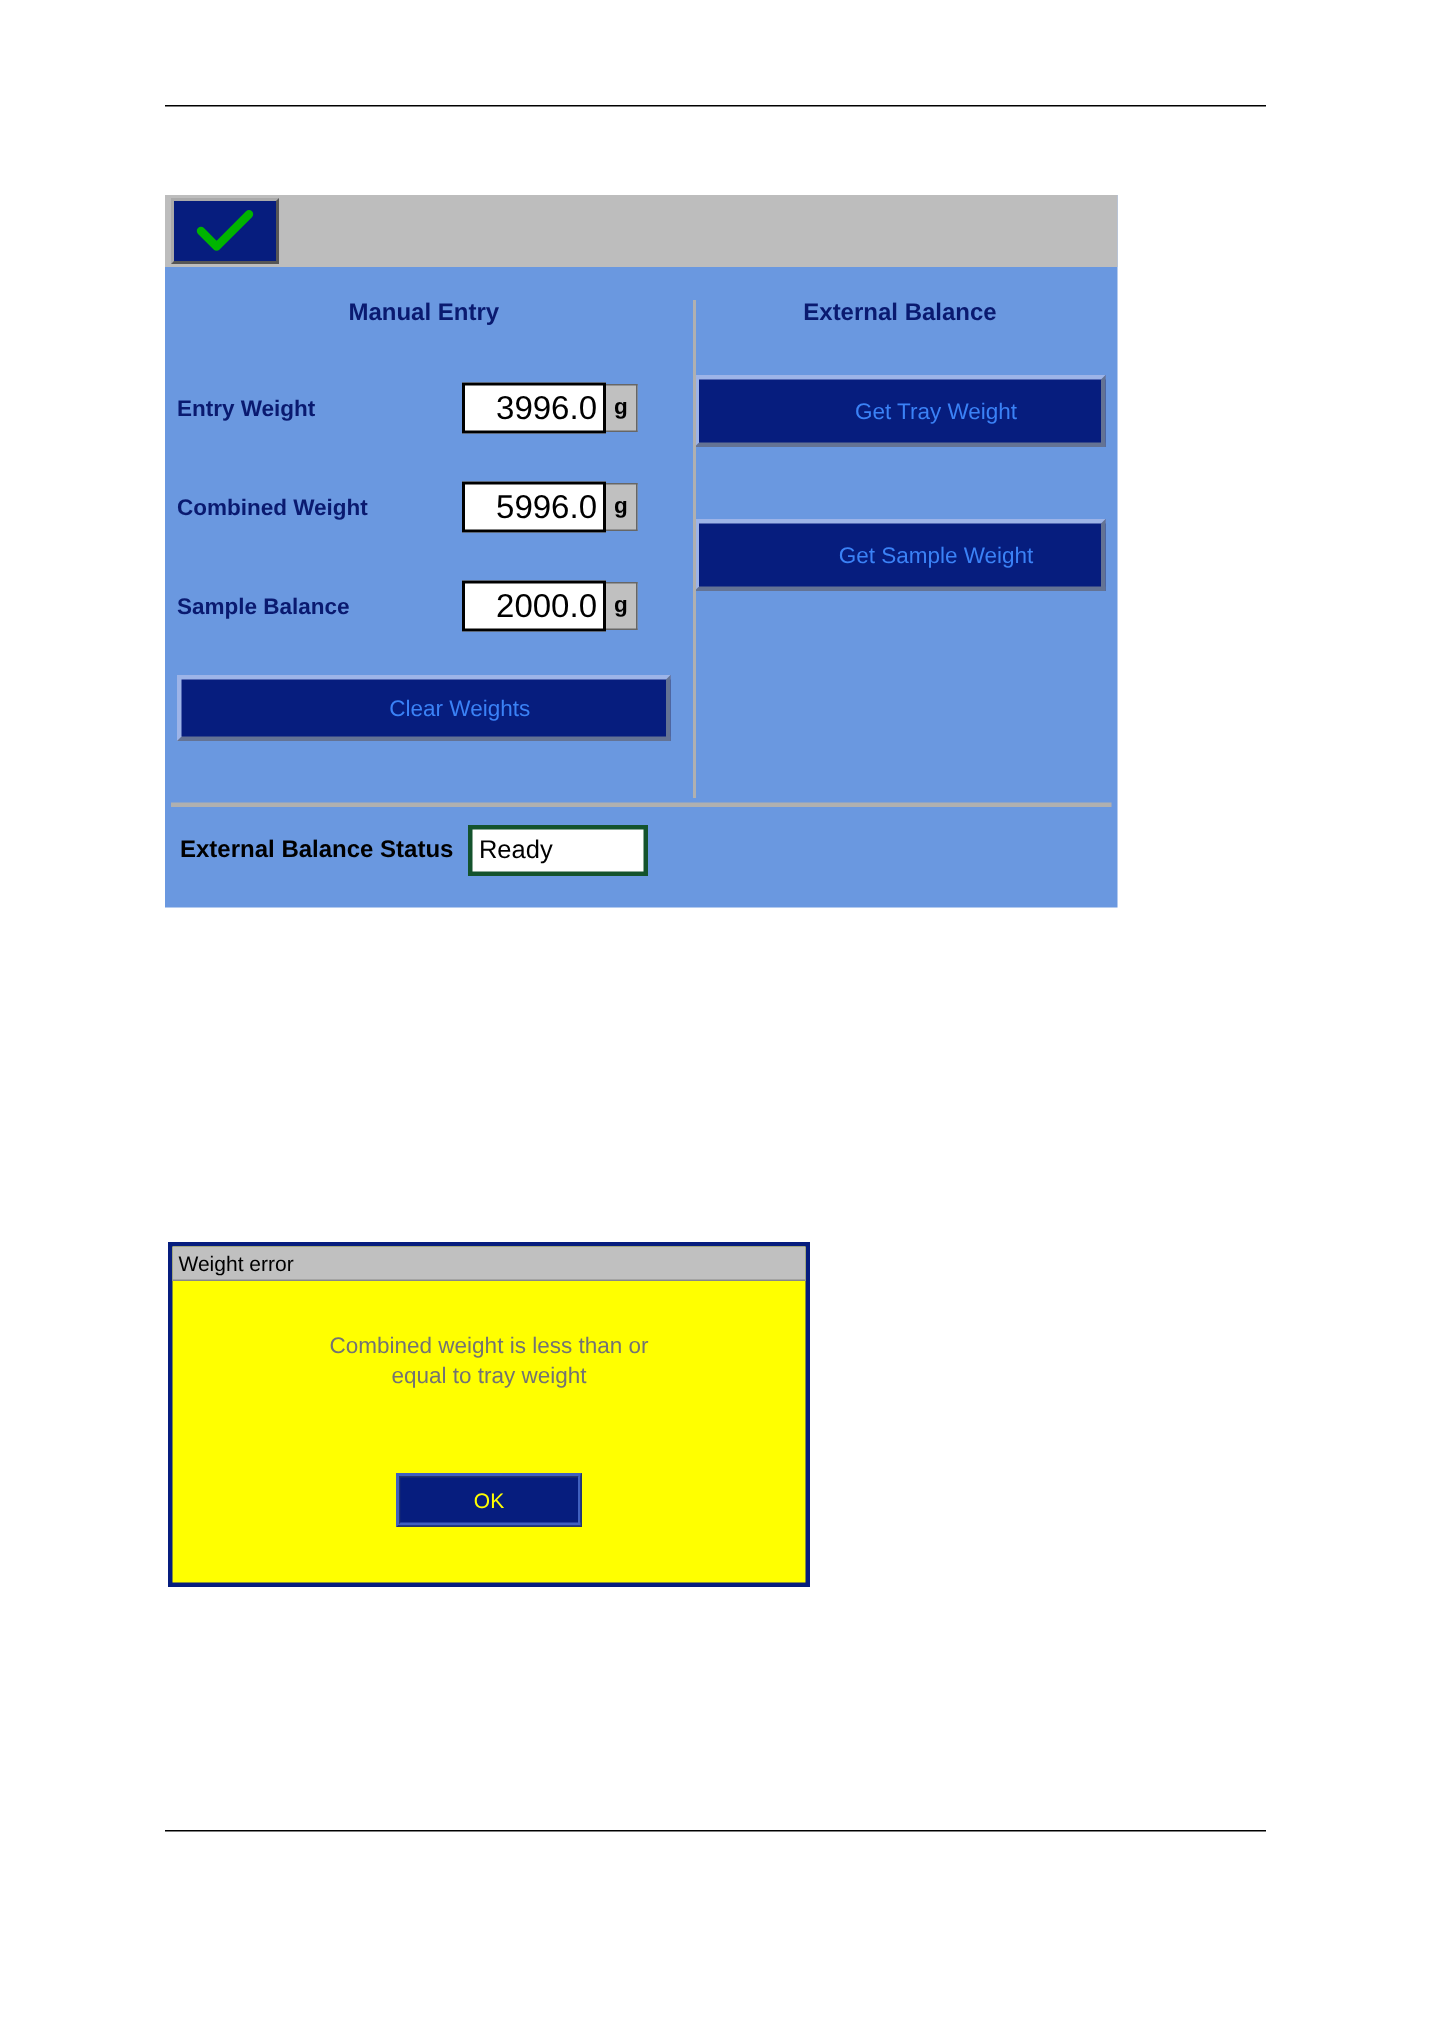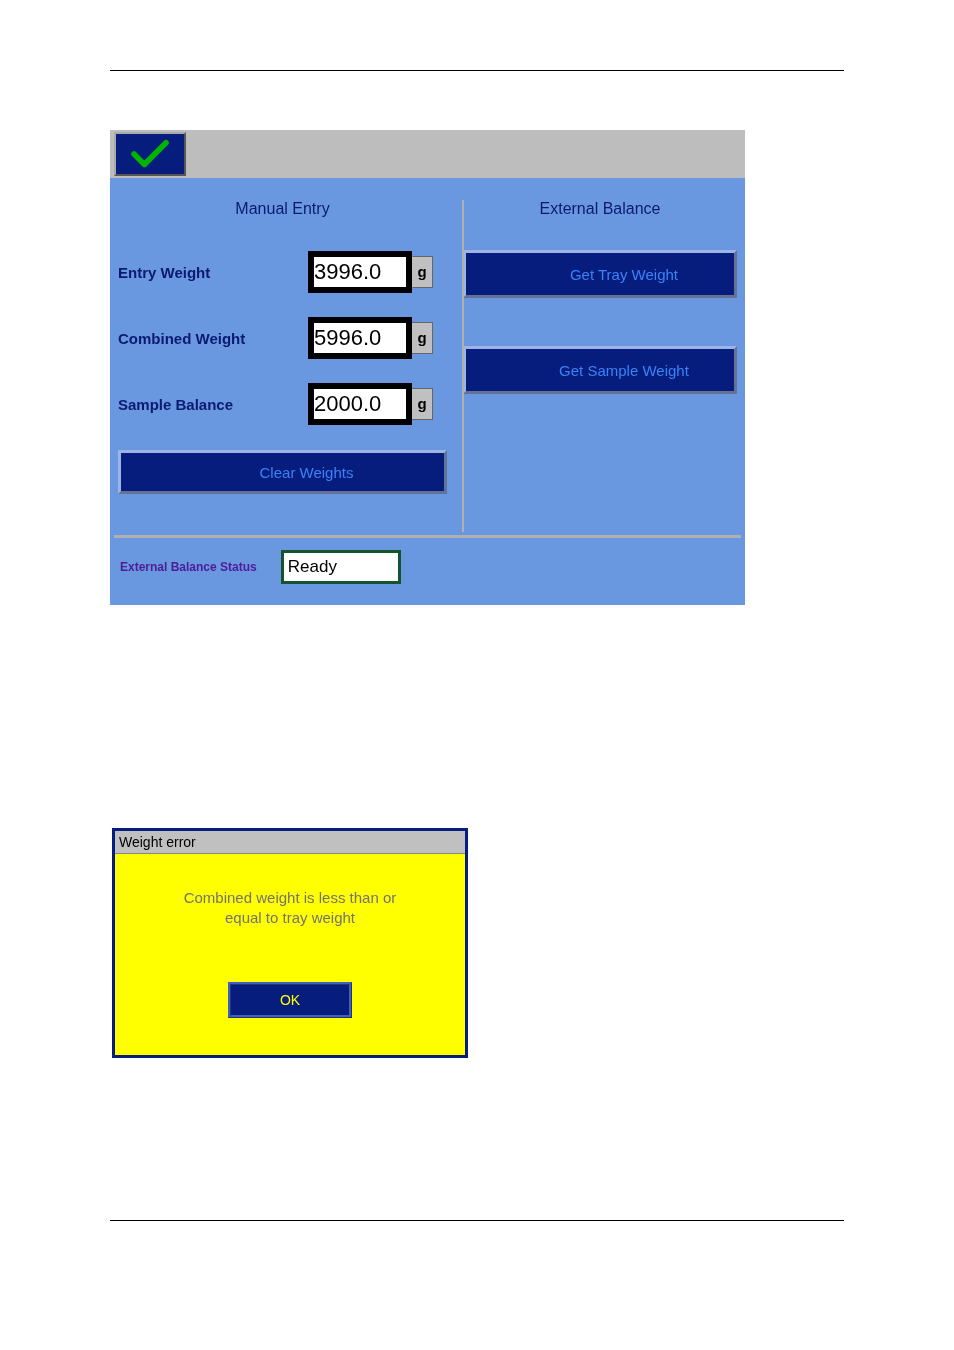--- a/index.html
+++ b/index.html
@@ -17,36 +17,36 @@
   .titlebar .flex{flex:1;}
   .tb-ind{width:22px;height:16px;border:2px outset #ccc;background:#c0c0c0;margin-right:6px;}
   .tb-lbl{margin-right:12px;}
   .toolbar{height:48px;background:#bdbdbd;display:flex;align-items:center;}
   .okbtn{width:68px;height:40px;margin-left:4px;background:#061d7e;border:2px outset #aaa;display:flex;align-items:center;justify-content:center;}
   .okbtn svg{width:42px;height:32px;}
   .cols{display:flex;}
   .col{box-sizing:border-box;}
   .col.left{width:345px;padding:0 8px;}
   .col.right{width:290px;padding:0 8px;}
-  .sect-h{text-align:center;font-weight:normal;color:#0a1a70;font-size:16px;padding:22px 0 18px 0;}
+  .sect-h{text-align:center;font-weight:bold;color:#0a1a70;font-size:16px;padding:22px 0 18px 0;}
   .row{display:flex;align-items:center;height:40px;margin:16px 0 26px 0;}
   .row-label{color:#0a1a70;font-weight:bold;font-size:15px;flex:0 0 190px;}
-  .valbox{width:88px;height:30px;background:#fff;border:6px solid #000000;font-size:22px;text-align:left;padding-right:4px;line-height:30px;}
+  .valbox{width:88px;height:30px;background:#fff;border:2px solid #000000;font-size:22px;text-align:right;padding-right:4px;line-height:30px;}
   .unit{background:#c0c0c0;border:1px solid #666;border-left:none;height:30px;width:20px;line-height:30px;text-align:center;font-weight:bold;font-size:15px;}
   .bluebtn{background:#061d7e;color:#3b82f6;border:3px outset #9db4e8;height:42px;display:flex;align-items:center;justify-content:center;font-size:15px;cursor:pointer;padding-left:48px;}
   .getbtn{margin:14px 0 22px 0;}
   .clearbtn{height:38px;margin-top:20px;}
   .divider-v{position:absolute;left:352px;top:70px;width:2px;height:332px;background:#b0b0b0;}
   .divider-h{position:absolute;left:4px;right:4px;top:405px;height:3px;background:#b0b0b0;}
   .statusrow{position:absolute;left:10px;top:420px;display:flex;align-items:center;}
-  .statuslbl{color:#4c1d95;font-weight:bold;font-size:12px;margin-right:24px;}
+  .statuslbl{color:#000000;font-weight:bold;font-size:16px;margin-right:10px;}
   .statusbox{width:110px;height:28px;border:3px solid #14532d;background:#fff;font-size:17px;padding-left:4px;line-height:28px;}
 
   
-  .dialog{position:absolute;left:112px;top:828px;width:356px;height:230px;background:#ffff00;border:3px solid #061d7e;box-sizing:border-box;}
+  .dialog{position:absolute;left:112px;top:828px;width:428px;height:230px;background:#ffff00;border:3px solid #061d7e;box-sizing:border-box;}
   .dtitle{height:22px;background:#c0c0c0;border-bottom:1px solid #888;font-size:14px;padding-left:4px;line-height:22px;}
   .dmsg{text-align:center;font-size:15px;padding-top:14px;color:#737373;line-height:20px;margin-top:20px;}
   .dok{width:118px;height:30px;margin:54px auto 0 auto;background:#061d7e;color:#ffff00;border:3px ridge #4060c0;display:flex;align-items:center;justify-content:center;font-size:14px;cursor:pointer;}
 </style>
 </head>
 <body>
 
 <div class="page">
   <div class="hr top"></div>
 

